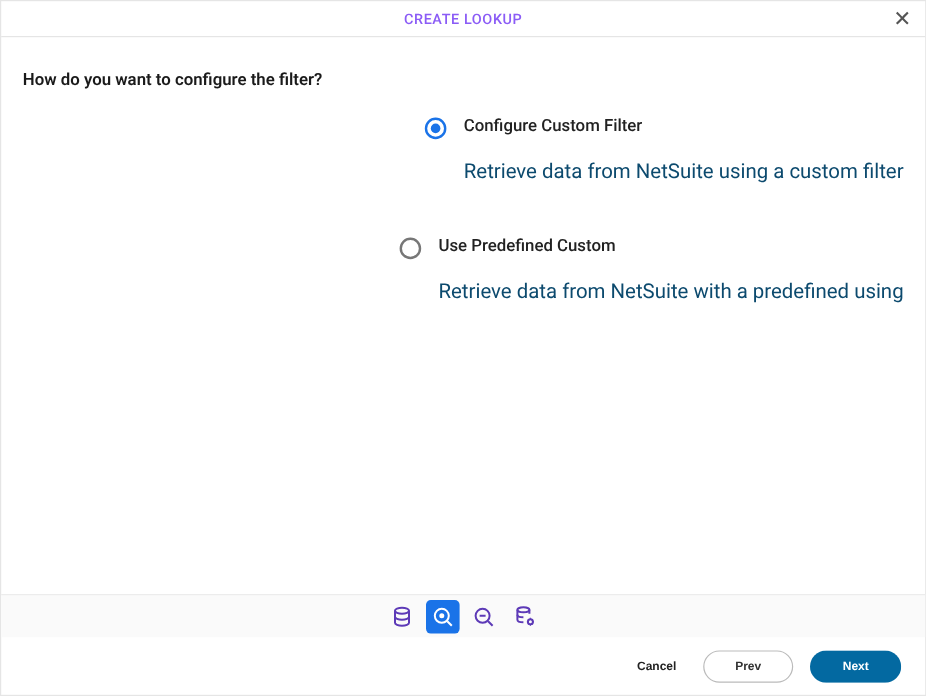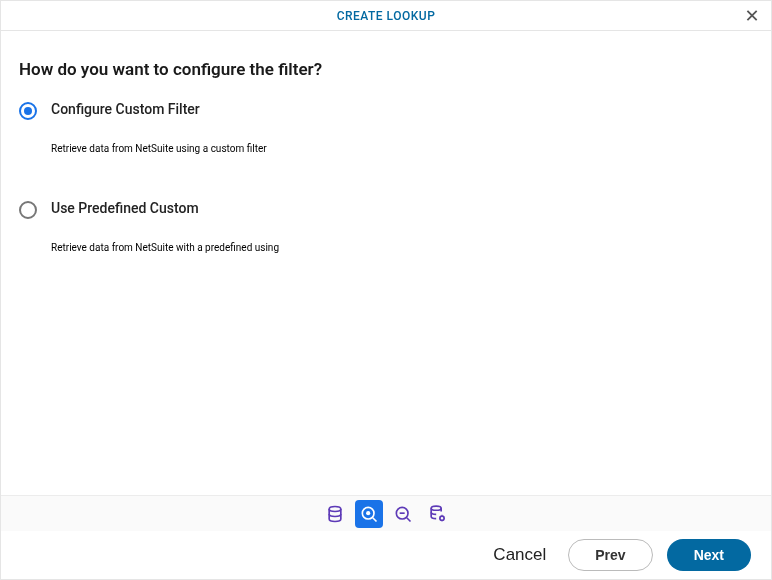--- a/index.html
+++ b/index.html
@@ -1,35 +1,35 @@
 <!DOCTYPE html>
 <html><head>
 <meta charset="utf-8">
 <style>
   * { box-sizing: border-box; margin: 0; padding: 0; }
   html, body { width: 772px; height: 580px; font-family: -apple-system, BlinkMacSystemFont, "Segoe UI", Roboto, Arial, sans-serif; background: #fff; color: #111; }
   .modal { width: 772px; height: 580px; display: flex; flex-direction: column; border: 1px solid #e5e5e5; box-shadow: 0 1px 3px rgba(0,0,0,0.05); }
   .header { position: relative; height: 30px; border-bottom: 1px solid #e5e5e5; display: flex; align-items: center; justify-content: center; }
-  .header-title { font-size: 12px; letter-spacing: 0.5px; color: #0369a1; font-weight: 500; }
+  .header-title { font-size: 12px; letter-spacing: 0.5px; color: #8b5cf6; font-weight: 500; }
   .close-btn { position: absolute; right: 8px; top: 4px; width: 22px; height: 22px; display: flex; align-items: center; justify-content: center; background: none; border: none; color: #555; cursor: pointer; font-size: 18px; line-height: 1; }
   .body { flex: 1; padding: 28px 18px 10px 18px; overflow: auto; }
-  .question { font-size: 17px; font-weight: 600; color: #1a1a1a; margin-bottom: 22px; }
-  .option { display: flex; align-items: flex-start; gap: 14px; margin-bottom: 44px; }
+  .question { font-size: 14px; font-weight: 600; color: #1a1a1a; margin-bottom: 22px; }
+  .option { display: flex; align-items: flex-start; gap: 14px; margin-bottom: 44px; justify-content: flex-end; }
   .radio { margin-top: 1px; }
   .radio input[type=radio] { appearance: none; width: 18px; height: 18px; border: 2px solid #1a73e8; border-radius: 50%; background: #fff; display: inline-block; position: relative; cursor: pointer; }
   .radio input[type=radio].unselected { border-color: #777; }
   .radio input[type=radio]:checked::after { content: ""; position: absolute; width: 8px; height: 8px; background: #1a73e8; border-radius: 50%; top: 3px; left: 3px; }
   .opt-label { font-size: 14px; color: #222; font-weight: 500; margin-bottom: 20px; display: block; }
-  .opt-desc { font-size: 10px; color: #000000; }
+  .opt-desc { font-size: 17px; color: #0c4a6e; }
   .stepper-bar { height: 36px; background: #fafafa; border-top: 1px solid #ececec; display: flex; align-items: center; justify-content: center; gap: 6px; padding: 4px 0; }
   .step-icon { width: 28px; height: 28px; border-radius: 4px; display: flex; align-items: center; justify-content: center; }
   .step-icon.active { background: #1a73e8; }
   .footer { height: 48px; display: flex; align-items: center; justify-content: flex-end; gap: 14px; padding: 0 20px; }
-  .link-btn { background: none; border: none; color: #222; font-size: 17px; font-weight: 400; cursor: pointer; padding: 6px 8px; }
-  .btn { font-size: 14px; font-weight: 600; padding: 7px 26px; border-radius: 20px; cursor: pointer; border: 1px solid transparent; }
+  .link-btn { background: none; border: none; color: #222; font-size: 10px; font-weight: 700; cursor: pointer; padding: 6px 8px; }
+  .btn { font-size: 10px; font-weight: 600; padding: 7px 26px; border-radius: 20px; cursor: pointer; border: 1px solid transparent; }
   .btn-outline { background: #fff; border-color: #bbb; color: #333; }
   .btn-primary { background: #0369a1; color: #fff; }
 </style>
 </head>
 <body>
 
 <div class="modal">
 
   <div class="header">
     <span class="header-title">CREATE LOOKUP</span>

